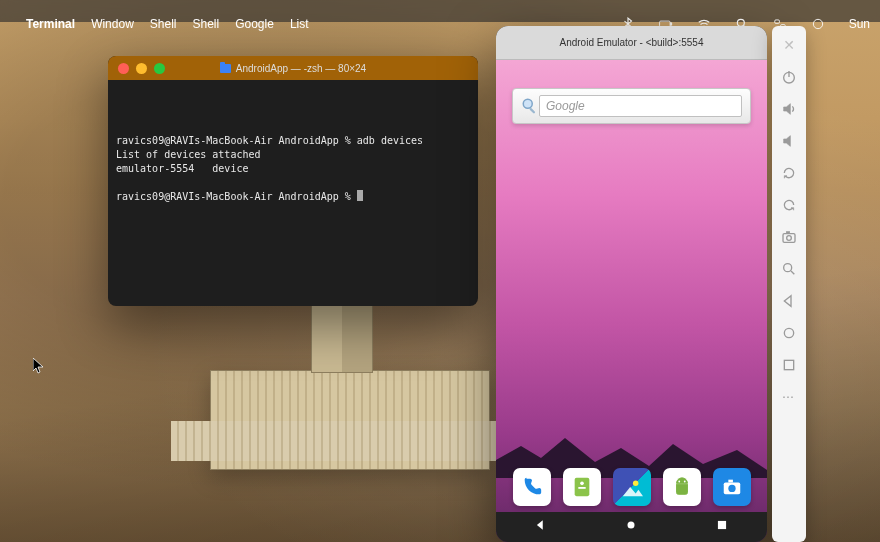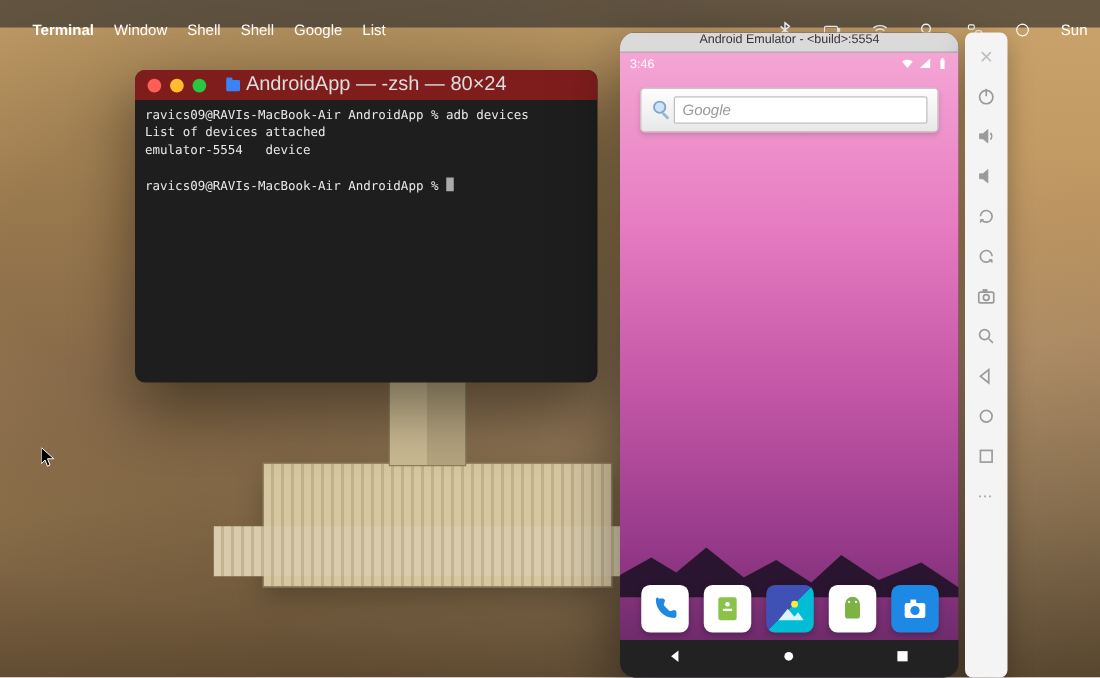--- a/index.html
+++ b/index.html
@@ -48,49 +48,49 @@
   .mb-ico svg { width:100%; height:100%; fill:#fff; stroke:#fff; }
 
   
   .terminal {
     position:absolute; left:108px; top:56px; width:370px; height:250px;
     background:#1e1e1e; border-radius:8px; overflow:hidden;
     box-shadow:0 20px 50px rgba(0,0,0,.45);
     display:flex; flex-direction:column;
   }
   .term-titlebar {
-    height:24px; background:#7f1d1d; display:flex; align-items:center;
-    position:relative; color:#ddd; font-size:16px;
+    height:24px; background:#a16207; display:flex; align-items:center;
+    position:relative; color:#ddd; font-size:10px;
   }
   .traffic { display:flex; gap:7px; padding-left:10px; }
   .traffic b { width:11px; height:11px; border-radius:50%; display:block; }
   .tl-close{background:#ff5f57}.tl-min{background:#febc2e}.tl-max{background:#28c840}
   .term-title { position:absolute; left:0; right:0; text-align:center; pointer-events:none; display:flex; gap:5px; justify-content:center; align-items:center;}
   .folder-ic{width:11px;height:9px;background:#3b82f6;border-radius:1px;position:relative}
   .folder-ic::before{content:"";position:absolute;top:-2px;left:0;width:5px;height:3px;background:#3b82f6;border-radius:1px 1px 0 0}
   .term-body {
     flex:1; padding:6px 8px; font-family:"Menlo","Monaco",monospace;
-    font-size:10px; line-height:14px; color:#e8e8e8; white-space:pre;
+    font-size:10px; line-height:14px; color:#e8e8e8; white-space:pre;margin-top:48px;
   }
   .cursor-block{display:inline-block;width:6px;height:11px;background:#aaa;vertical-align:-1px}
 
   
   .emu-wrap {
     position:absolute; left:496px; top:26px; width:310px; height:516px;
     display:flex;
   }
   .emu-frame {
     width:271px; height:100%;
     background:#2f2f2f; border-radius:12px; overflow:hidden;
     box-shadow:0 18px 50px rgba(0,0,0,.5);
     display:flex; flex-direction:column;
   }
   .emu-titlebar{
-    height:16px; background:#dadada; color:#333; font-size:10px;
-    display:flex; align-items:flex-start; justify-content:center;
+    height:34px; background:#dadada; color:#333; font-size:10px;
+    display:flex; align-items:center; justify-content:center;
     border-bottom:1px solid #bbb;
   }
   .emu-screen{
     flex:1; position:relative;
     background:linear-gradient(180deg,#f4a6d4 0%,#e67bc1 28%,#c255a5 55%,#983a8a 78%,#5f2661 100%);
   }
   .mountains{position:absolute;left:0;right:0;bottom:64px;height:46px;}
   .mountains svg{width:100%;height:100%;display:block}
   .statusbar{
     position:absolute;top:0;left:0;right:0;height:18px;
@@ -204,35 +204,20 @@
 <span></span>
 <span>ravics09@RAVIs-MacBook-Air AndroidApp % </span><span class="cursor-block"></span></div>
 </div>
 
 <div class="emu-wrap">
   <div class="emu-frame">
     <div class="emu-titlebar">
       <span>Android Emulator - &lt;build&gt;:5554</span>
     </div>
     <div class="emu-screen">
-      <div class="statusbar">
-        <span>3:46</span>
-        <span class="status-icons">
-          <svg viewBox="0 0 24 24">
-              <path d="M12 20L2 8c6-5 14-5 20 0L12 20z"></path>
-            </svg>
-          <svg viewBox="0 0 24 24">
-              <path d="M2 20L22 2v18H2z"></path>
-            </svg>
-          <svg viewBox="0 0 12 24">
-              <rect x="2" y="4" width="8" height="18"></rect>
-              <rect x="4" y="1" width="4" height="3"></rect>
-            </svg>
-        </span>
-      </div>
 
       <div class="search-widget">
         <svg class="mag" viewBox="0 0 24 24">
             <circle cx="9" cy="9" r="6" fill="#cfe3f7" stroke="#7fa6c9" stroke-width="2"></circle>
             <rect x="13" y="14" width="9" height="3" rx="1.5" transform="rotate(45 13 14)" fill="#9ab7cf"></rect>
           </svg>
         <div class="search-field">
             <span>Google</span>
           </div>
       </div>

